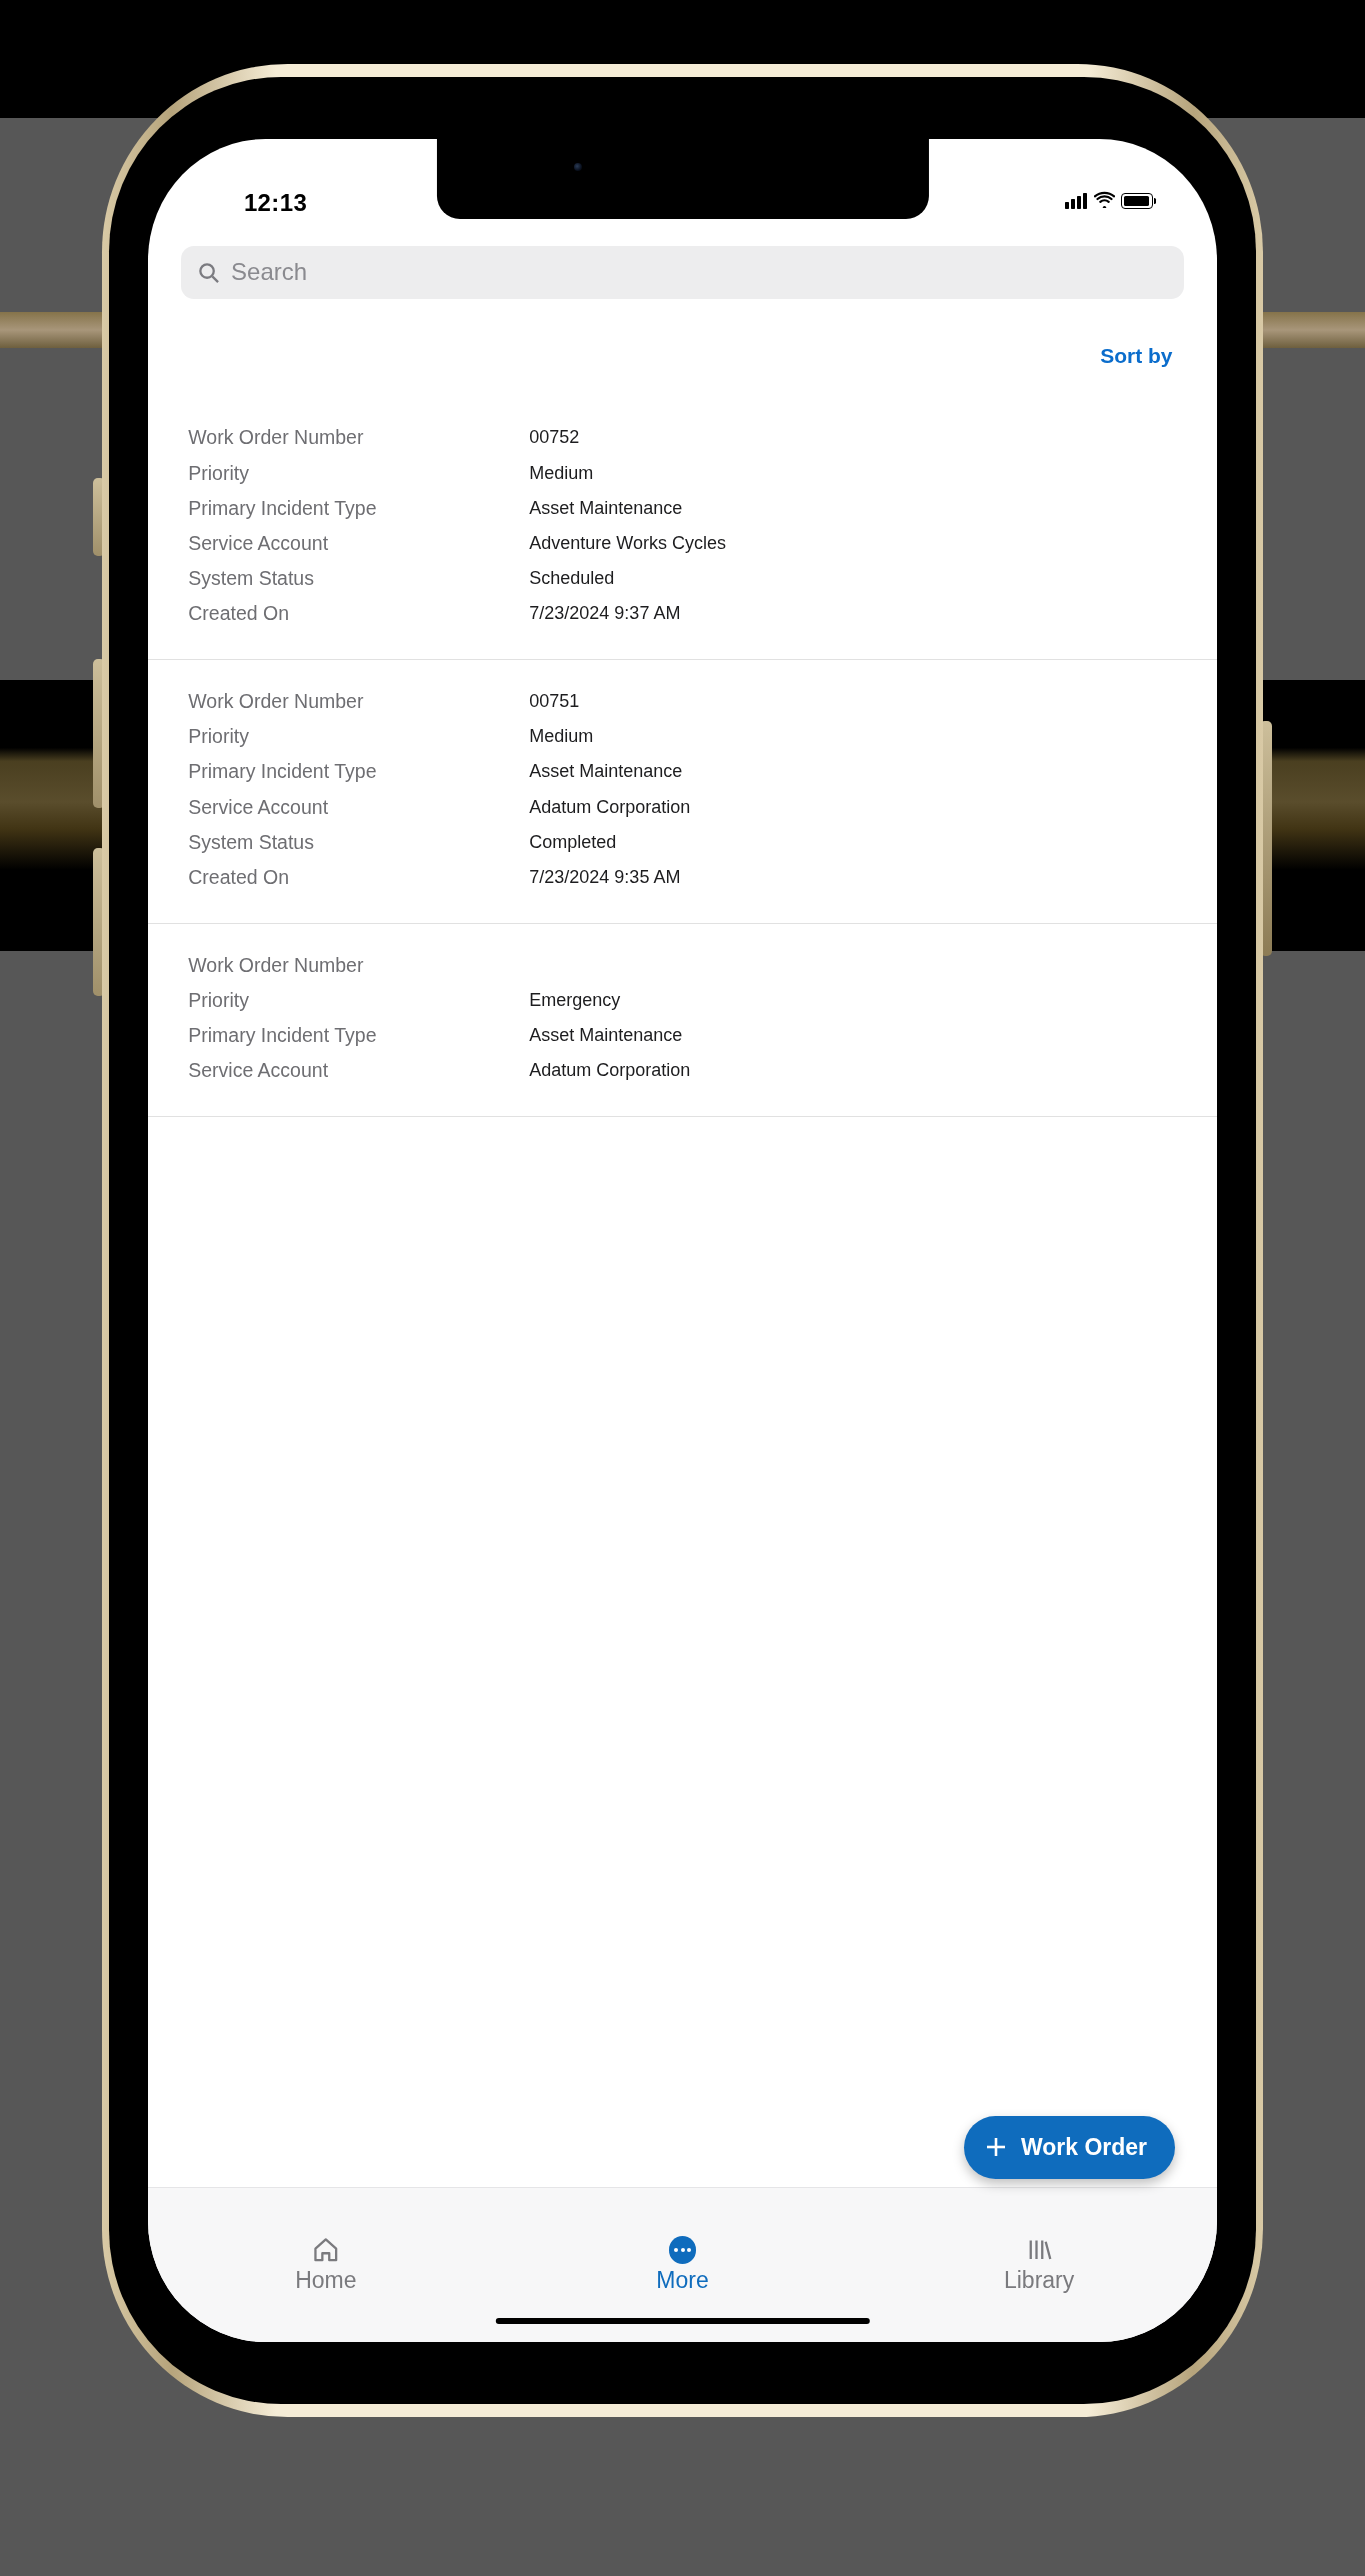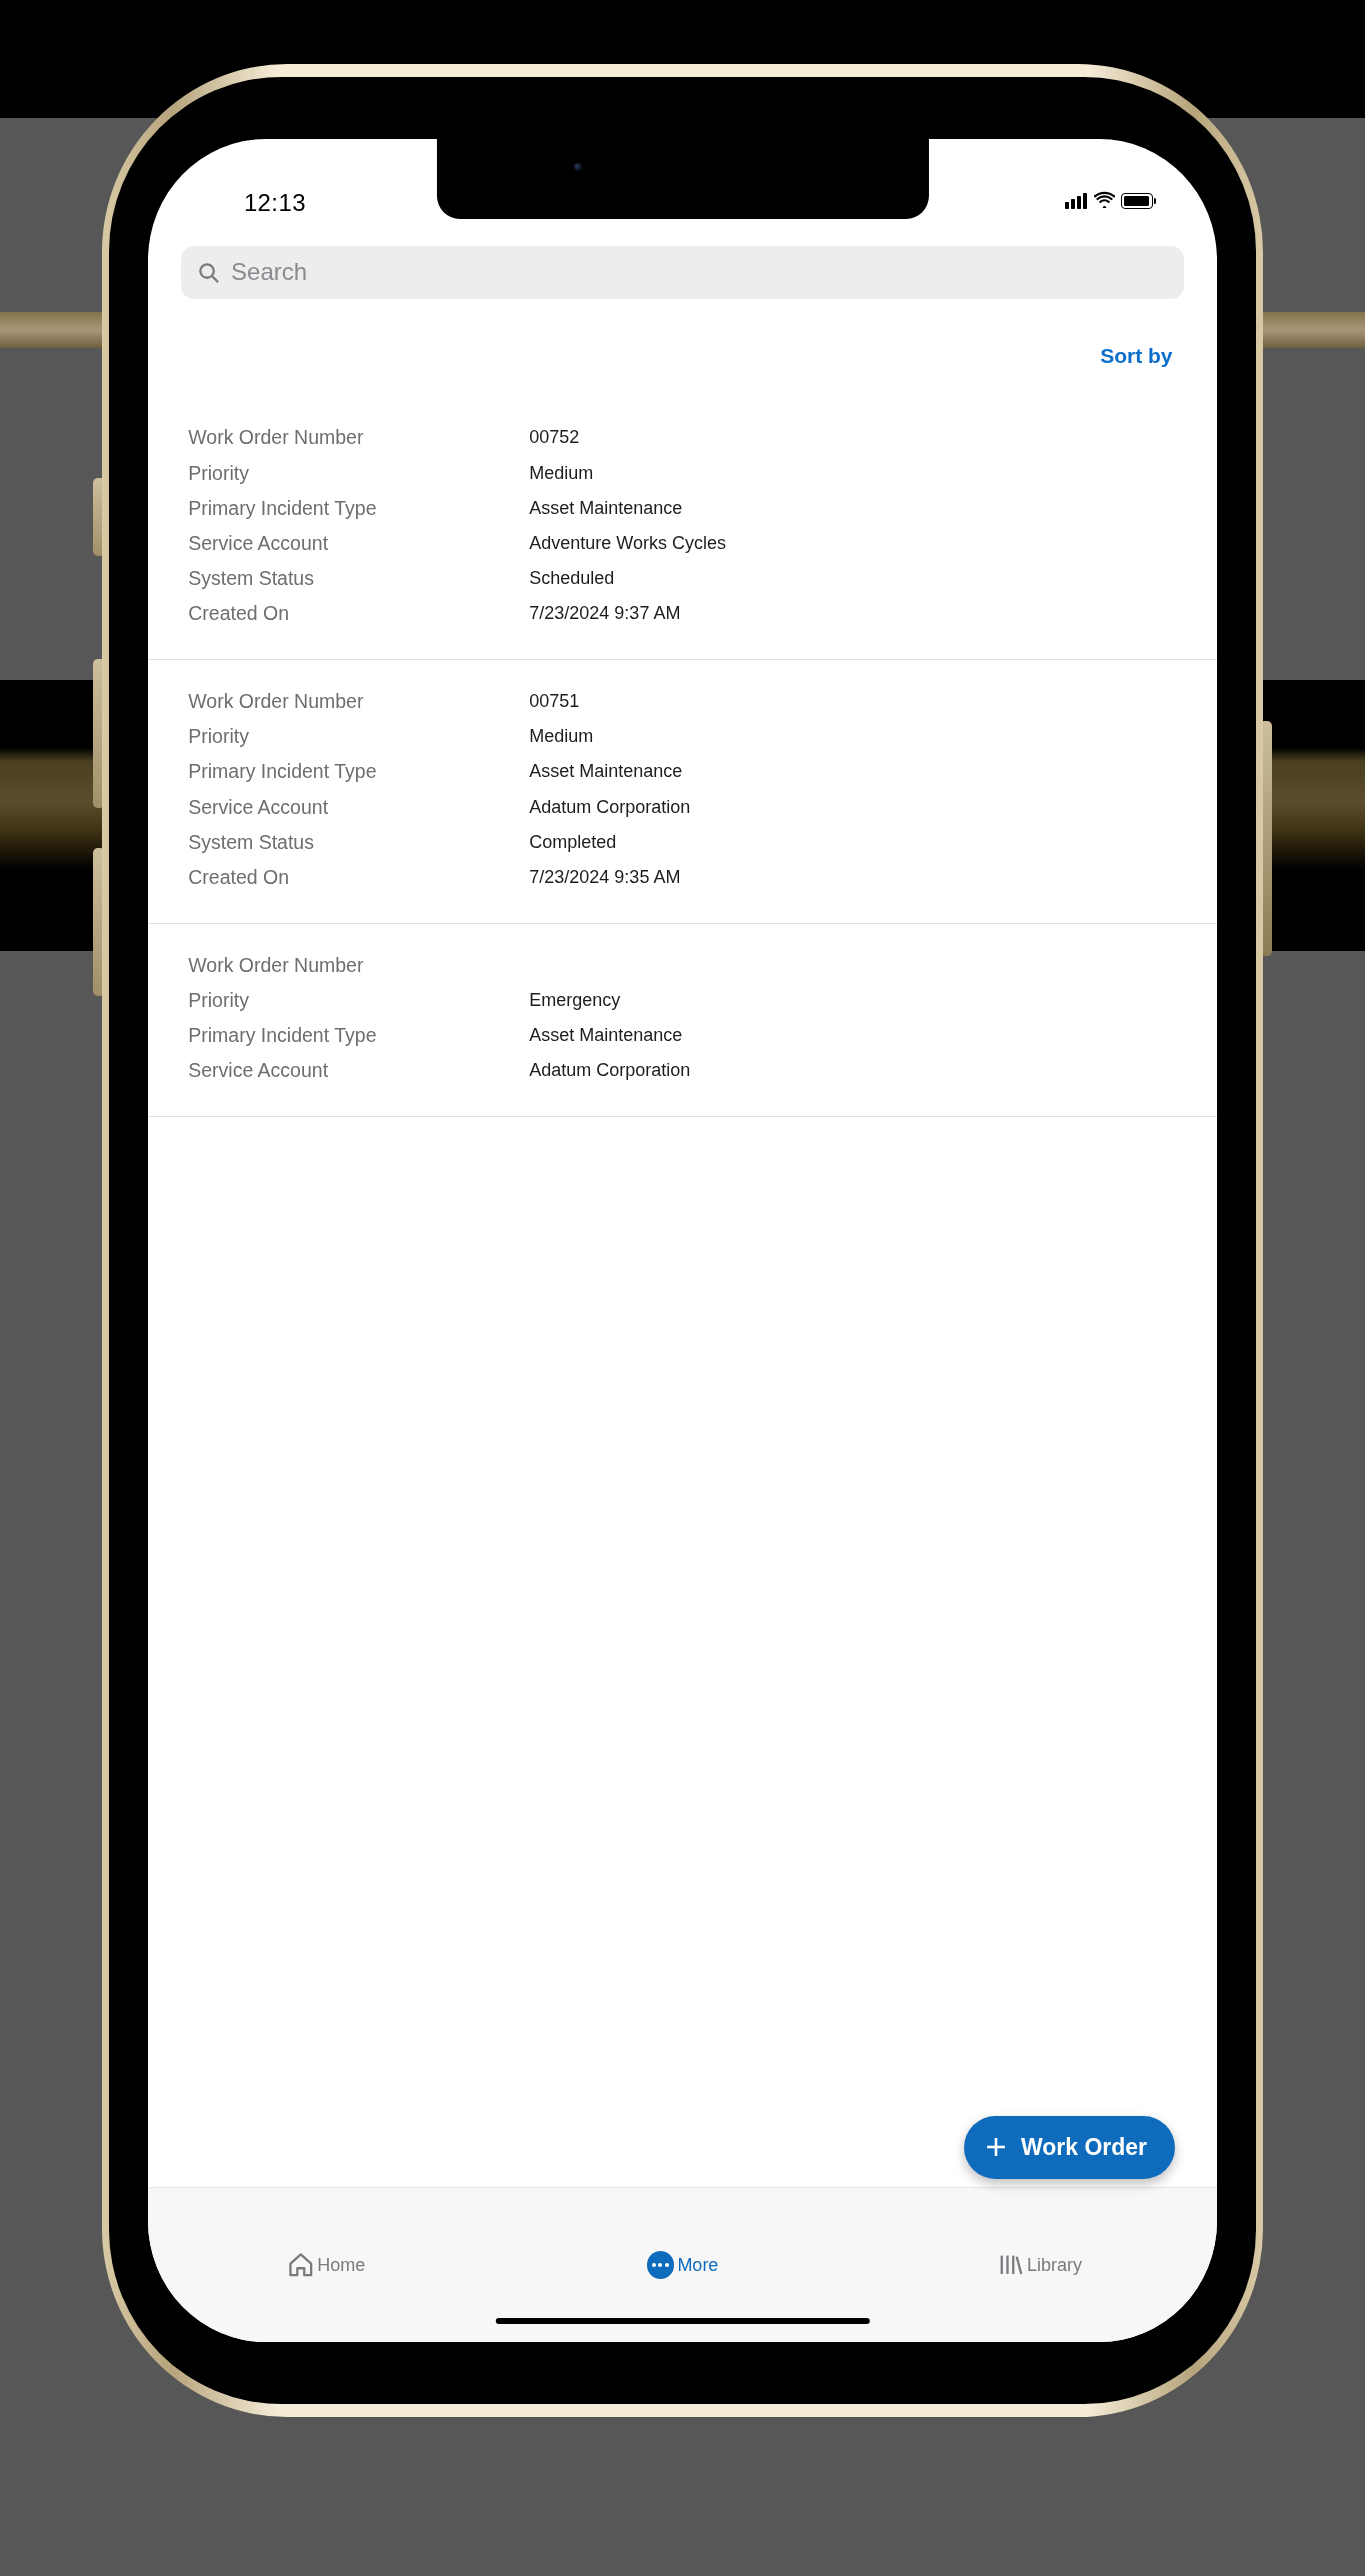--- a/index.html
+++ b/index.html
@@ -97,21 +97,21 @@
   
   .status-bar {
     height: 3.85%;
     position: relative;
     flex: 0 0 auto;
   }
   .sb-time {
     position: absolute;
     left: 9%;
     bottom: 8%;
-    font-weight: 400;
+    font-weight: 700;
     font-size: 24px;
     letter-spacing: 0.4px;
   }
   .sb-right-icons {
     position: absolute;
     right: 6%;
     bottom: 18%;
     display: flex;
     align-items: flex-end;
     gap: 6.5px;
@@ -249,26 +249,26 @@
     background: #f7f7f8;
     border-top: 0.8px solid #e5e5e7;
     display: flex;
     flex: 0 0 auto;
     position: relative;
     z-index: 30;
   }
   .tab {
     flex: 1;
     display: flex;
-    flex-direction: row;
+    flex-direction: column;
     align-items: center;
     justify-content: center;
     gap: 3.2px;
     color: #7a7a7e;
-    font-size: 18px;
+    font-size: 23px;
   }
   .tab.active { color: #0f6cbd; }
   .tab svg { width: 27.6px; height: 27.6px; }
   .more-dot {
     width: 27.6px; height: 27.6px; border-radius: 50%;
     background: #0f6cbd;
     display: flex; align-items: center; justify-content: center;
     gap: 2.4px;
   }
   .more-dot span { width: 4px; height: 4px; border-radius: 50%; background: #fff; }

